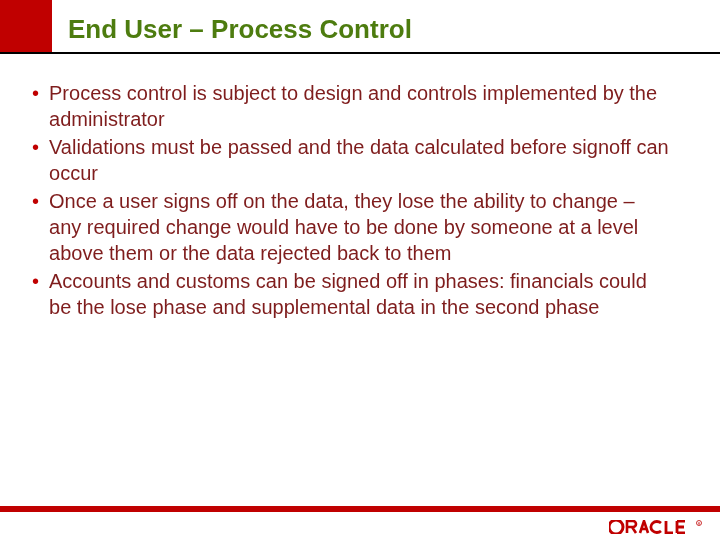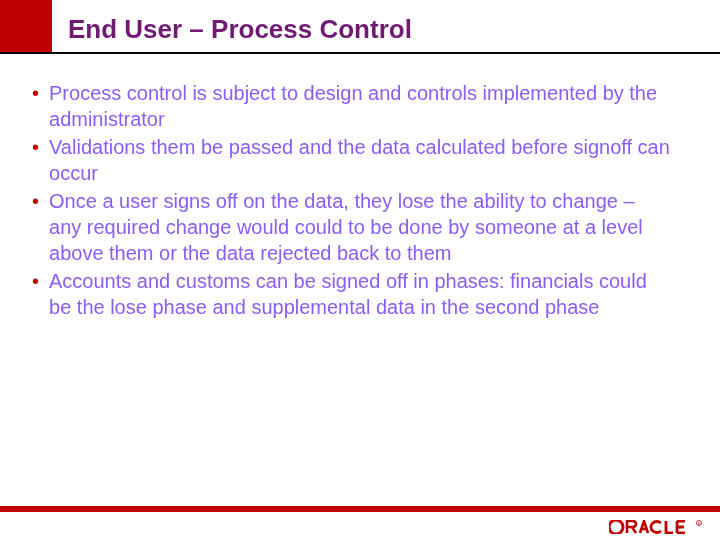--- a/index.html
+++ b/index.html
@@ -26,21 +26,21 @@
     width: 720px;
     height: 2px;
     background: #000000;
   }
   .slide-title {
     position: absolute;
     top: 14px;
     left: 68px;
     font-size: 26px;
     font-weight: bold;
-    color: #701a75;
+    color: #4d7c0f;
   }
   .content {
     position: absolute;
     top: 80px;
     left: 32px;
     right: 48px;
   }
   .bullet-item {
     display: flex;
     align-items: flex-start;
@@ -49,21 +49,21 @@
   .bullet-marker {
     color: #c00000;
     font-size: 20px;
     line-height: 26px;
     margin-right: 10px;
     flex-shrink: 0;
   }
   .bullet-text {
     font-size: 20px;
     line-height: 26px;
-    color: #8b5cf6;
+    color: #7f1d1d;
   }
   .footer-bar {
     position: absolute;
     bottom: 28px;
     left: 0;
     width: 720px;
     height: 6px;
     background: #c00000;
   }
   .oracle-logo {
@@ -84,25 +84,25 @@
 
 <h1 class="slide-title">End User – Process Control</h1>
 
 <div class="content">
   <div class="bullet-item">
     <span class="bullet-marker">•</span>
     <span class="bullet-text">Process control is subject to design and controls implemented by the administrator</span>
   </div>
   <div class="bullet-item">
     <span class="bullet-marker">•</span>
-    <span class="bullet-text">Validations them be passed and the data calculated before signoff can occur</span>
+    <span class="bullet-text">Validations must be passed and the data calculated before signoff can occur</span>
   </div>
   <div class="bullet-item">
     <span class="bullet-marker">•</span>
-    <span class="bullet-text">Once a user signs off on the data, they lose the ability to change – any required change would could to be done by someone at a level above them or the data rejected back to them</span>
+    <span class="bullet-text">Once a user signs off on the data, they lose the ability to change – any required change would have to be done by someone at a level above them or the data rejected back to them</span>
   </div>
   <div class="bullet-item">
     <span class="bullet-marker">•</span>
     <span class="bullet-text">Accounts and customs can be signed off in phases: financials could be the lose phase and supplemental data in the second phase</span>
   </div>
 </div>
 
 <div class="footer-bar"></div>
 
 <div class="oracle-logo">

